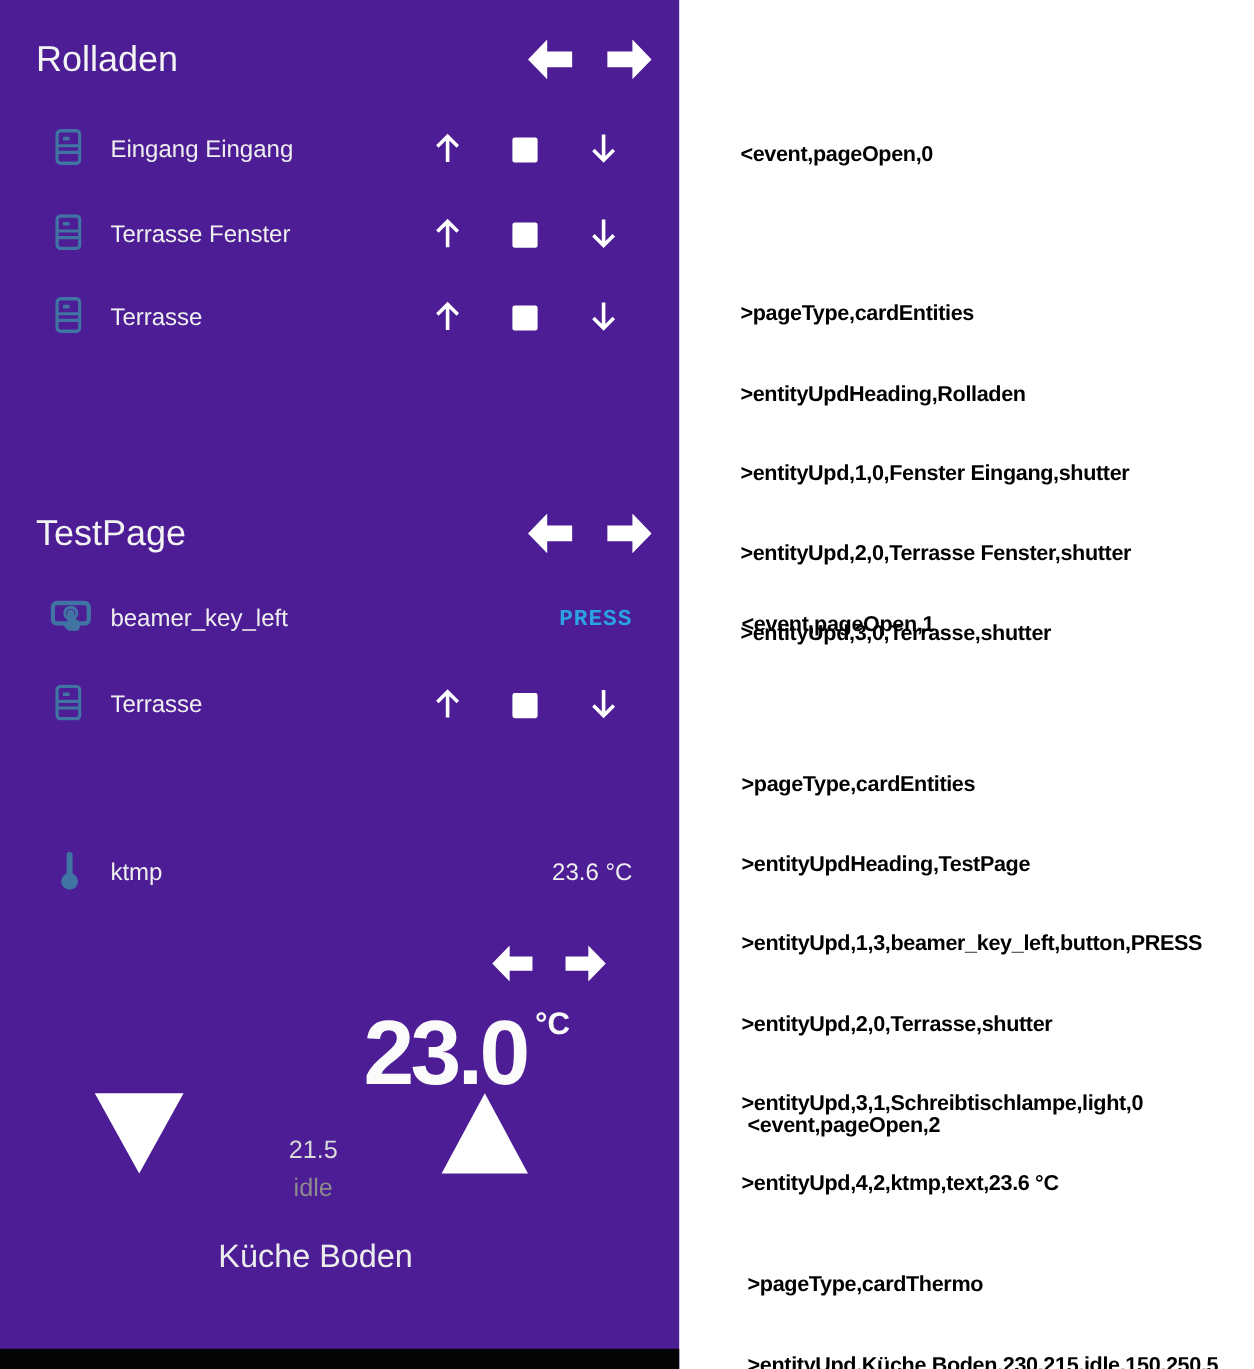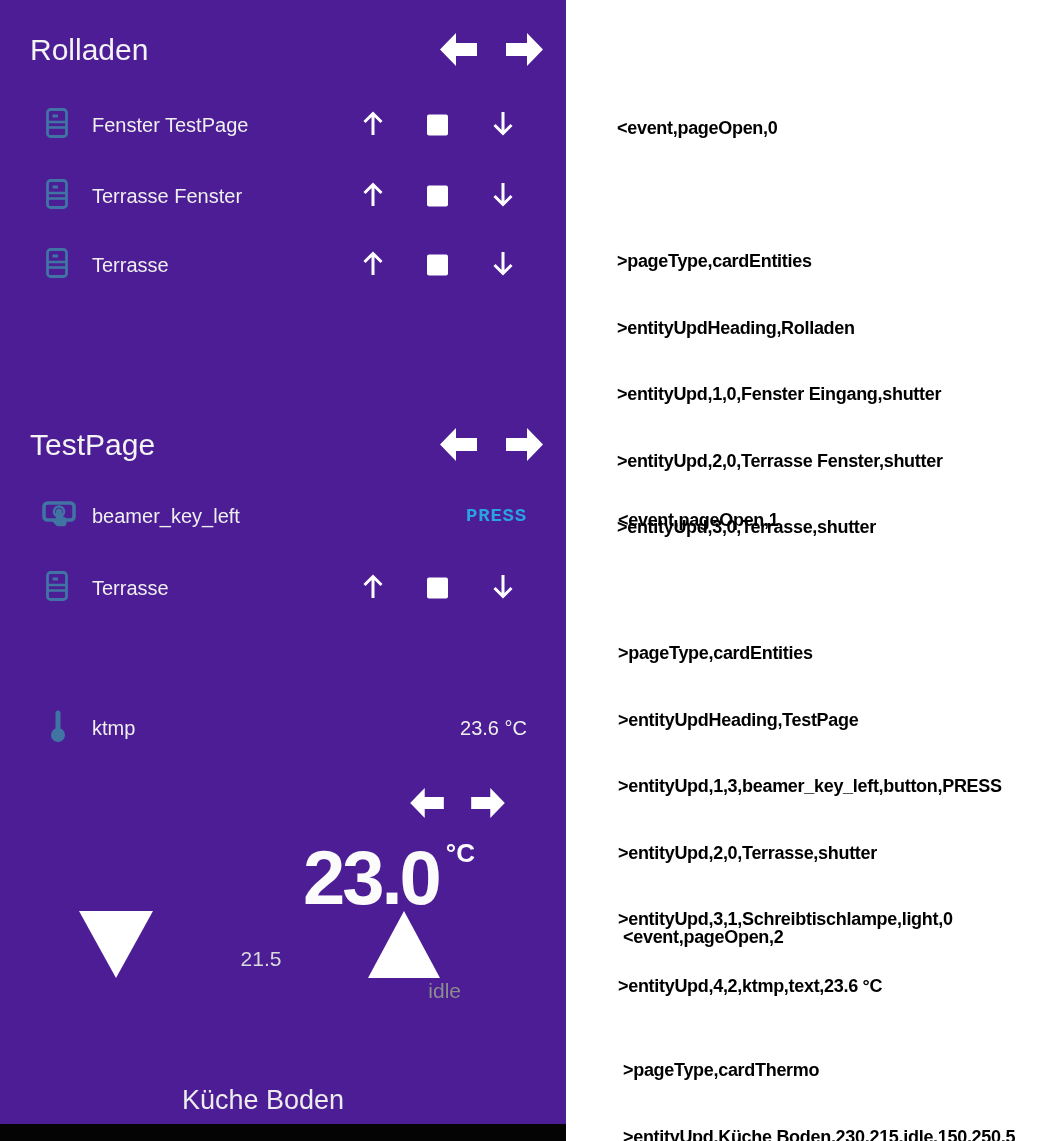--- a/index.html
+++ b/index.html
@@ -38,22 +38,22 @@
 
   
   .temp-wrap { position:absolute; left:75px; top:840px; width:400px; text-align:right; white-space:nowrap; }
   .temp-big  { color:#fbfbfb; font-size:76px; font-weight:700; letter-spacing:-3px; line-height:76px; vertical-align:top; }
   .temp-unit { display:inline-block; color:#fbfbfb; font-size:26px; font-weight:700; vertical-align:top;
                margin:-2px 0 0 7px; letter-spacing:0; }
   .tri-btn { position:absolute; background:none; border:none; padding:0; cursor:pointer; width:0; height:0; }
   .tri-down { left:79px;  top:911px; border-left:37px solid transparent; border-right:37px solid transparent; border-top:67px solid #ffffff; }
   .tri-up   { left:368px; top:911px; border-left:36px solid transparent; border-right:36px solid transparent; border-bottom:67px solid #ffffff; }
   .target-temp { position:absolute; left:61px; top:947px; width:400px; text-align:center; color:#dadada; font-size:21px; }
-  .hvac-state  { position:absolute; left:61px; top:979px; width:400px; text-align:right; color:#8c8c8c; font-size:21px; }
-  .thermo-name { position:absolute; left:63px; top:1085px; width:400px; text-align:center; color:#ececec; font-size:27px; }
+  .hvac-state  { position:absolute; left:61px; top:979px; width:400px; text-align:center; color:#8c8c8c; font-size:21px; }
+  .thermo-name { position:absolute; left:63px; top:1032px; width:400px; text-align:center; color:#ececec; font-size:27px; }
   .bottom-bar  { position:absolute; left:0; top:1124px; width:566px; height:17px; background:#040404; }
 
   
   .proto { position:absolute; color:#000000; font-size:18px; font-weight:700;
            letter-spacing:-0.3px; white-space:pre; }
   .pline { line-height:24.5px; min-height:24.5px; }
 </style>
 </head>
 <body>
 
@@ -73,21 +73,21 @@
 
   <div class="row" style="top:97px">
     <span class="icon">
       <svg width="22" height="30" viewBox="0 0 22 30" fill="none" stroke="#3f74a3">
           <rect x="1.5" y="1.5" width="19" height="27" rx="3" stroke-width="2.8"></rect>
           <line x1="6.5" y1="8" x2="12" y2="8" stroke-width="3"></line>
           <line x1="2" y1="14" x2="20" y2="14" stroke-width="2.6"></line>
           <line x1="2" y1="19.5" x2="20" y2="19.5" stroke-width="2.6"></line>
         </svg>
     </span>
-    <span class="label">Fenster TestPage</span>
+    <span class="label">Eingang Eingang</span>
     <button class="ctl ctl-up"><span><svg width="26" height="27" viewBox="0 0 26 27" fill="none" stroke="#ffffff" stroke-width="3">
             <path d="M13 25 V4 M4.5 12 L13 3.5 L21.5 12"></path>
           </svg></span></button>
     <button class="ctl ctl-stop">
         <span class="stop-sq"></span>
       </button>
     <button class="ctl ctl-down"><span><svg width="26" height="27" viewBox="0 0 26 27" fill="none" stroke="#ffffff" stroke-width="3">
             <path d="M13 2 V23 M4.5 15 L13 23.5 L21.5 15"></path>
           </svg></span></button>
   </div>

